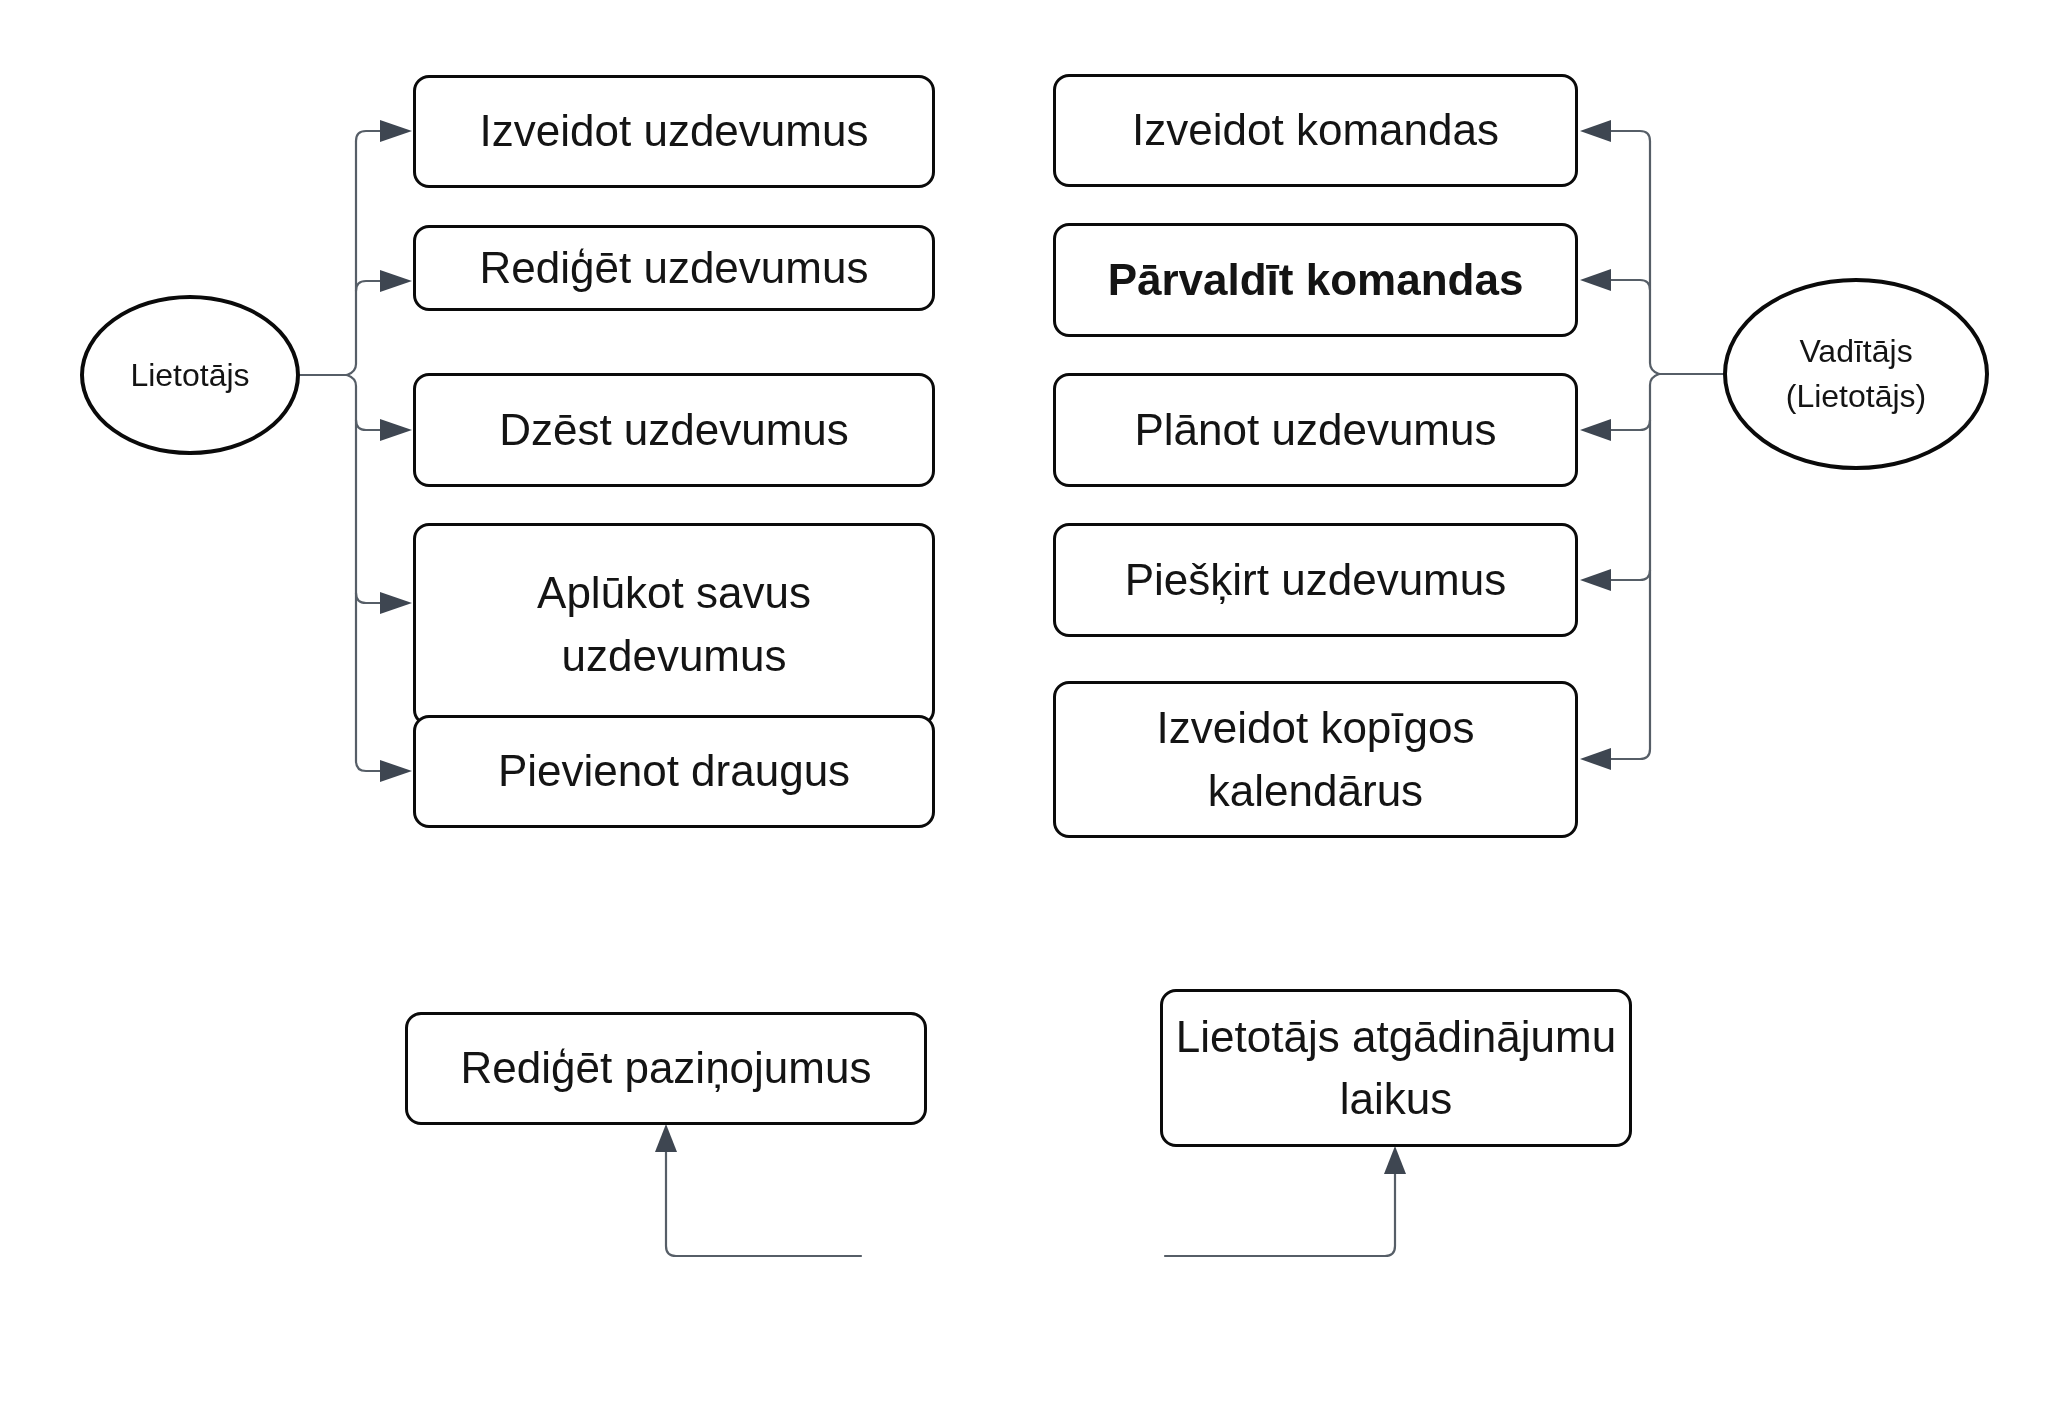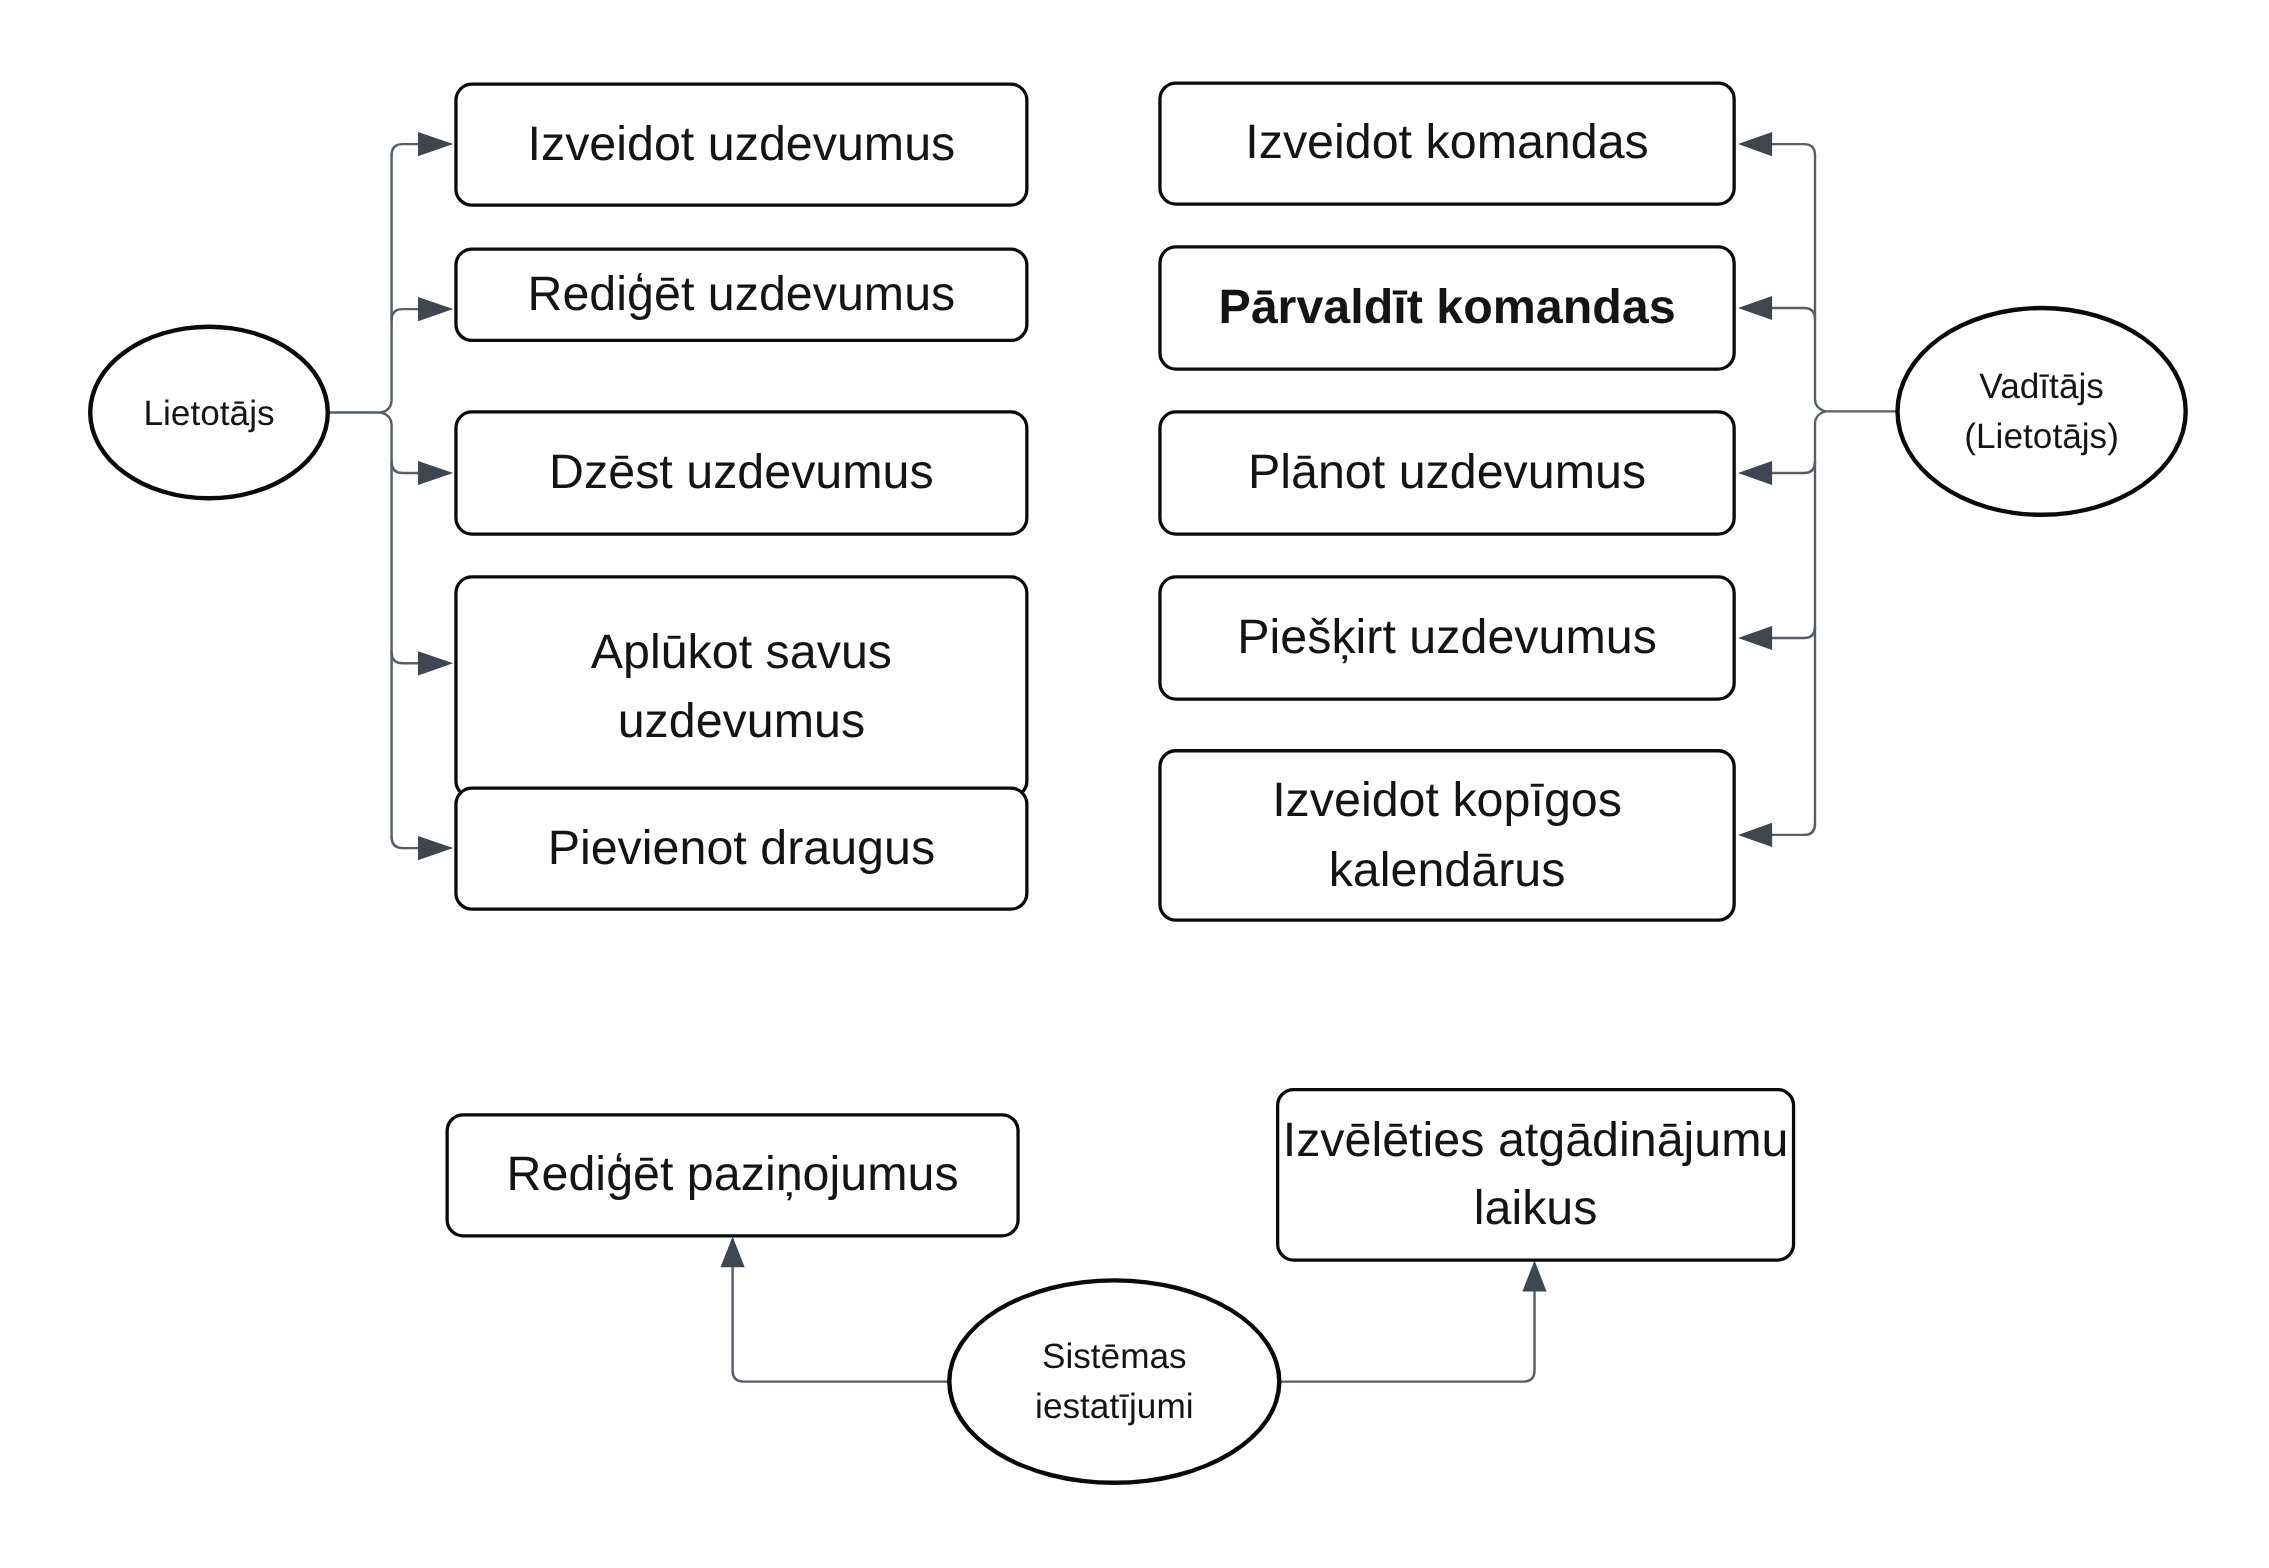--- a/index.html
+++ b/index.html
@@ -106,24 +106,20 @@
     </g>
   </svg>
 
   <div class="ellipse e-left">
     <span>Lietotājs</span>
   </div>
   <div class="ellipse e-right">
     <span>Vadītājs
 (Lietotājs)</span>
   </div>
-  <div class="ellipse e-bottom">
-    <span>Sistēmas
-iestatījumi</span>
-  </div>
 
   <div class="node l1">
     <span>Izveidot uzdevumus</span>
   </div>
   <div class="node l2">
     <span>Rediģēt uzdevumus</span>
   </div>
   <div class="node l3">
     <span>Dzēst uzdevumus</span>
   </div>
@@ -149,17 +145,17 @@
   </div>
   <div class="node r5">
     <span>Izveidot kopīgos
 kalendārus</span>
   </div>
 
   <div class="node b1">
     <span>Rediģēt paziņojumus</span>
   </div>
   <div class="node b2">
-    <span>Izvēlēties atgādinājumu
+    <span>Lietotājs atgādinājumu
 laikus</span>
   </div>
 
 </div>
 
 </body></html>

